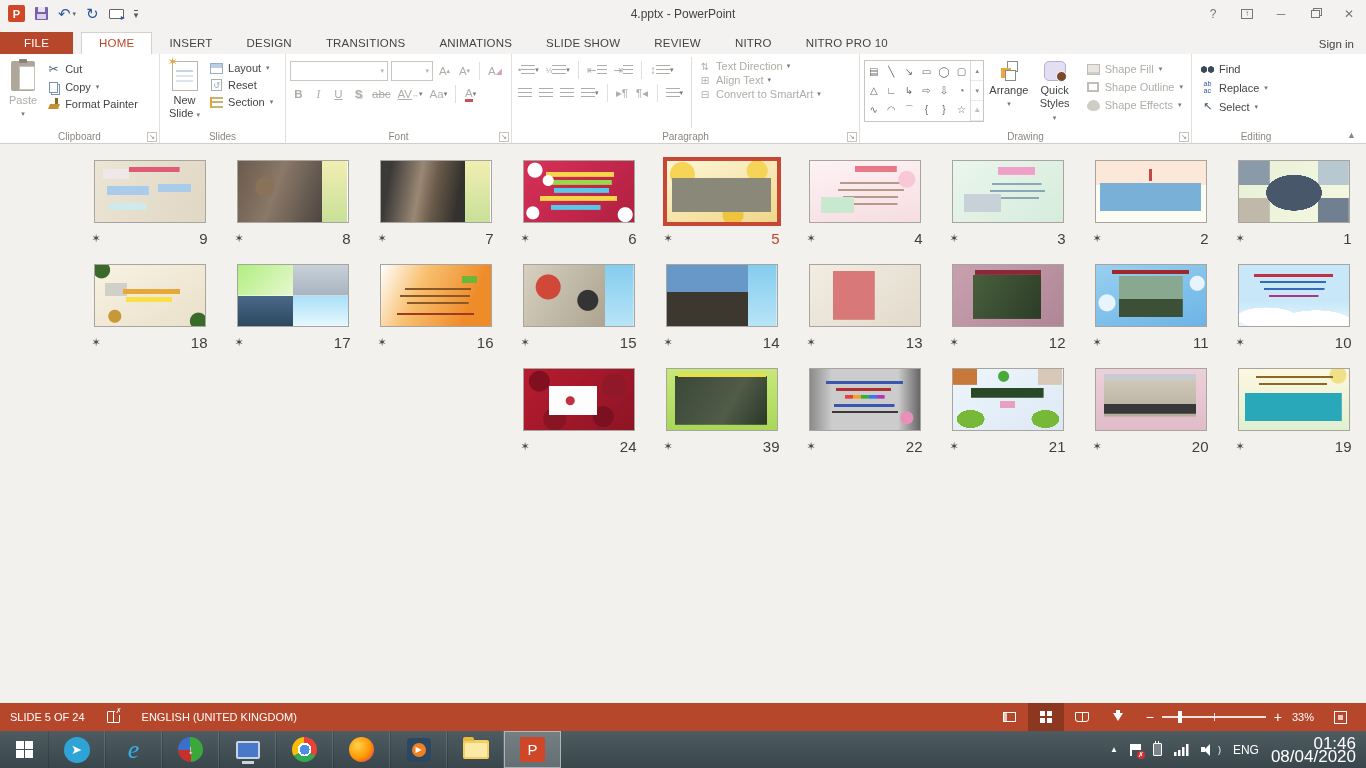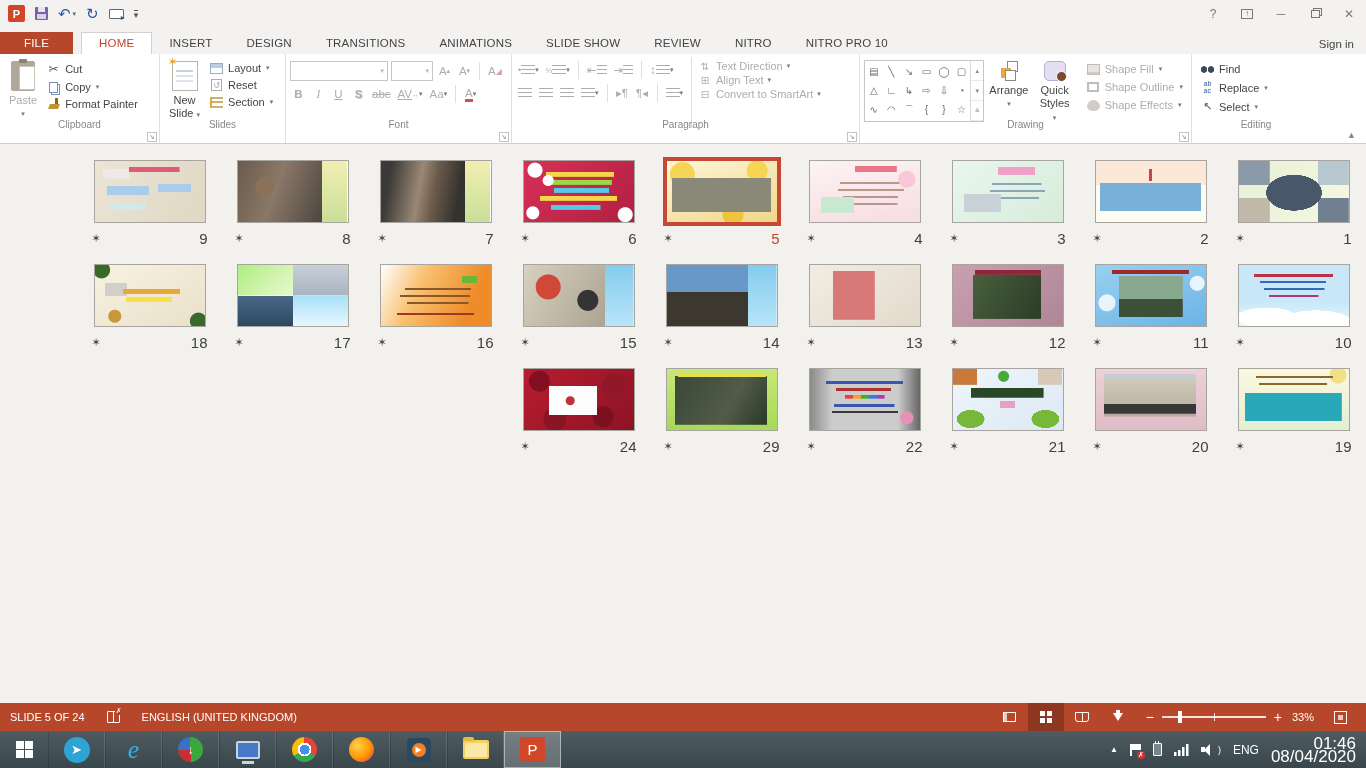--- a/index.html
+++ b/index.html
@@ -28,21 +28,21 @@
   
   #tabrow{height:26px;background:#f4f2f0;display:flex;align-items:flex-end;padding-left:0;position:relative;}
   .tab{padding:4px 17px 5px;font-size:11.5px;color:#444;letter-spacing:.2px;}
   .tab.file{background:#B7472A;color:#fff;padding:5px 24px;margin-right:8px;}
   .tab.active{background:#fff;color:#B7472A;border:1px solid #d4d0cb;border-bottom:none;}
   #signin{position:absolute;right:12px;bottom:4px;font-size:11.5px;color:#444;}
 
   
   #ribbon{height:90px;background:#fff;border-bottom:1px solid #d2cfca;display:flex;align-items:stretch;position:relative;}
   .rb-group{position:relative;border-right:1px solid #e2dfda;padding:3px 2px 15px 4px;display:flex;}
-  .rb-label{position:absolute;bottom:13px;left:0;right:0;text-align:center;font-size:10px;color:#8a8782;}
+  .rb-label{position:absolute;bottom:1px;left:0;right:0;text-align:center;font-size:10px;color:#8a8782;}
   .launcher{position:absolute;bottom:1px;right:2px;width:10px;height:10px;border:1px solid #c6c3be;color:#8a8782;font-size:7px;line-height:8px;text-align:center;}
   .bigbtn{display:flex;flex-direction:column;align-items:center;justify-content:flex-start;padding:4px 5px 0;font-size:11px;color:#444;text-align:center;line-height:13px;}
   .bigbtn .blabel{margin-top:3px;}
   .bigbtn.disabled{color:#b0ada8;}
   .smallcol{display:flex;flex-direction:column;justify-content:flex-start;gap:1px;padding-top:3px;}
   .smallbtn{display:flex;align-items:center;gap:4px;font-size:11px;color:#444;padding:2px 4px;white-space:nowrap;}
   .smallbtn .caret{font-size:7px;color:#777;margin-left:1px;}
   .caret{font-size:7px;color:#777;}
   .dis{color:#b0ada8!important;}
   
@@ -215,20 +215,21 @@
       <span class="qbtn">
           <span class="undo-glyph">↻</span>
         </span>
       <span class="qbtn">
           <span class="ic-present"></span>
         </span>
       <span class="qbtn">
           <span class="qat-more">▾</span>
         </span>
     </div>
+    <div id="win-title">4.pptx - PowerPoint</div>
     <div class="winctl">
       <span class="wbtn">?</span>
       <span class="wbtn">
           <span class="ic-ribbonopt">↑</span>
         </span>
       <span class="wbtn">─</span>
       <span class="wbtn">
           <span class="ic-restore"></span>
         </span>
       <span class="wbtn">✕</span>
@@ -659,21 +660,21 @@
             <div class="thumb t24"></div>
             <div class="meta">
               <span class="star">✶</span>
               <span class="num">24</span>
             </div>
           </div>
           <div class="cell">
             <div class="thumb t23"></div>
             <div class="meta">
               <span class="star">✶</span>
-              <span class="num">29</span>
+              <span class="num">39</span>
             </div>
           </div>
           <div class="cell">
             <div class="thumb t22"></div>
             <div class="meta">
               <span class="star">✶</span>
               <span class="num">22</span>
             </div>
           </div>
           <div class="cell">

